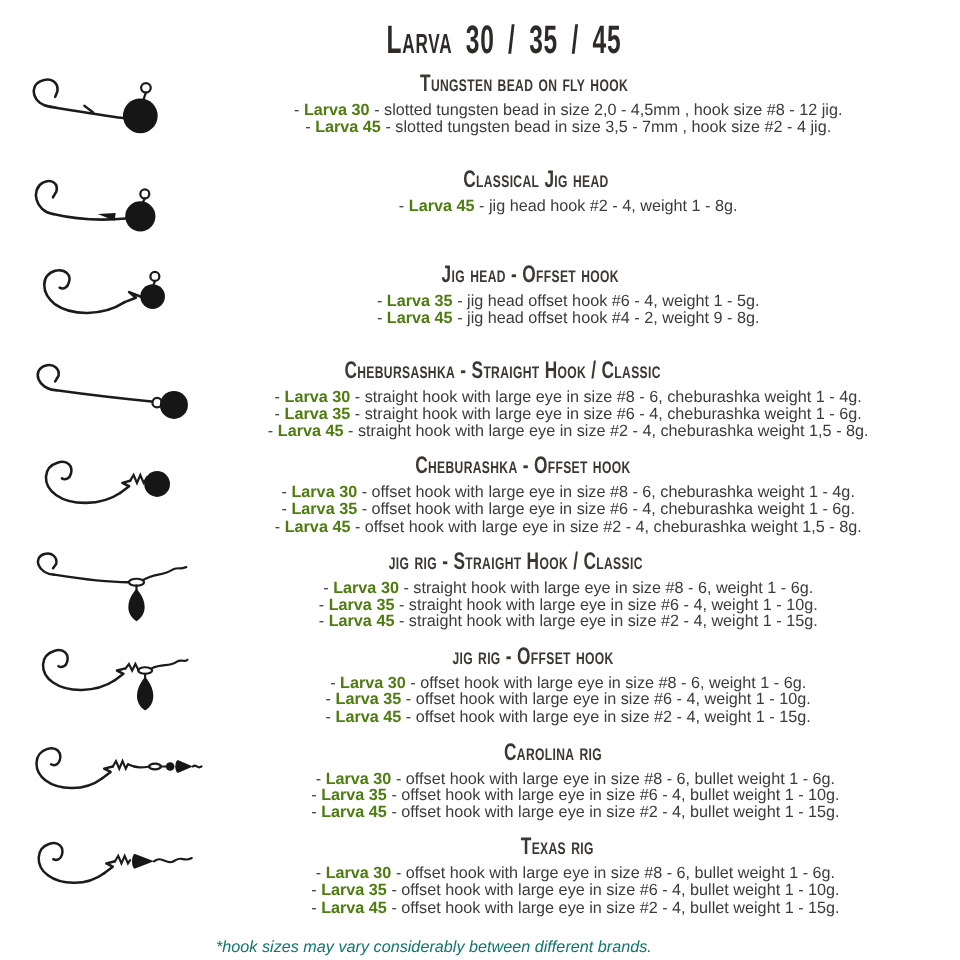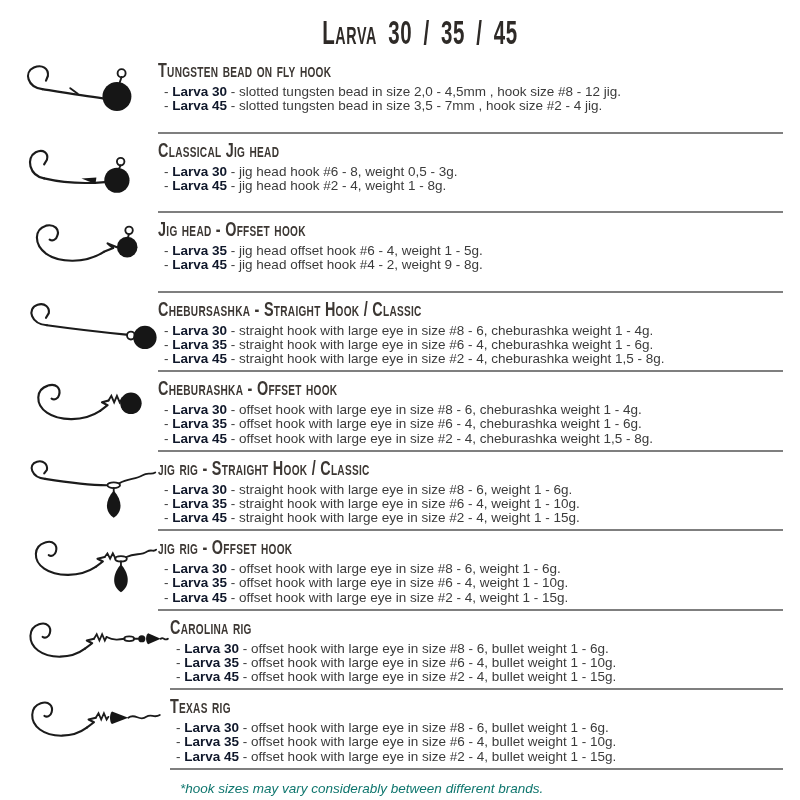--- a/index.html
+++ b/index.html
@@ -12,28 +12,28 @@
   h1.title{
     margin:14px 0 4px 0;text-align:center;
     font-variant:small-caps;font-weight:700;font-size:33px;
     letter-spacing:1px;word-spacing:8px;color:#2e2a27;
     transform:translateX(20px) scaleX(0.62);
   }
   .sections{margin-top:2px;}
   .section{display:flex;height:79.5px;box-sizing:border-box;}
   .fig{flex:0 0 158px;box-sizing:border-box;padding-left:18px;}
   .fig svg{display:block;margin-top:5px;}
-  .info{flex:1;display:flex;flex-direction:column;margin-right:17px;min-width:0;}
+  .info{flex:1;display:flex;flex-direction:column;margin-right:17px;min-width:0;align-items:center;}
   h2.heading{
     margin:3px 0 3px 0;font-variant:small-caps;font-weight:700;
     font-size:20px;letter-spacing:0.4px;color:#3c3733;
     transform:scaleX(0.72);transform-origin:left center;white-space:nowrap;
   }
   p.line{margin:0;padding-left:6px;font-size:13.5px;line-height:14.4px;white-space:nowrap;}
-  p.line b{color:#0f172a;}
+  p.line b{color:#4d7c0f;}
   .divider{margin-top:auto;margin-bottom:2px;height:2px;background:#7f7f7f;}
   .footnote{margin:9px 0 0 180px;font-size:13.5px;font-style:italic;color:#0f766e;}
   
   .st{stroke:#1b1b1b;stroke-width:2.3;fill:none;stroke-linecap:round;stroke-linejoin:round;}
   .st2{stroke:#1b1b1b;stroke-width:2;fill:none;stroke-linecap:round;}
   .fl{fill:#161616;stroke:none;}
 </style>
 </head>
 <body>
 
@@ -68,21 +68,20 @@
           <circle class="st2" cx="110" cy="22" r="4"></circle>
           <line class="st2" x1="110" y1="26" x2="108" y2="30"></line>
           <circle class="fl" cx="106" cy="42" r="13.5"></circle>
           <path class="st" d="M93 44 C70 46 45 44 28 40"></path>
           <path class="st" d="M28 40 C12 37 8 18 19 12 C27 8 33 13 31 20 L28 25"></path>
           <path class="fl" d="M84 39 L68 40 L83 46 Z"></path>
         </svg>
       </div>
       <div class="info">
         <h2 class="heading">Classical Jig head</h2>
-        <p class="line"><span>-</span> <b>Larva 30</b> <span>-</span> <span>jig head hook #6 - 8, weight 0,5 - 3g.</span></p>
         <p class="line"><span>-</span> <b>Larva 45</b> <span>-</span> <span>jig head hook #2 - 4, weight 1 - 8g.</span></p>
         <div class="divider"></div>
       </div>
     </section>
 
     <section class="section">
       <div class="fig">
         <svg width="140" height="58" viewBox="0 0 150 62">
           <circle class="st2" cx="119" cy="11" r="4"></circle>
           <line class="st2" x1="119" y1="15" x2="118" y2="18"></line>

